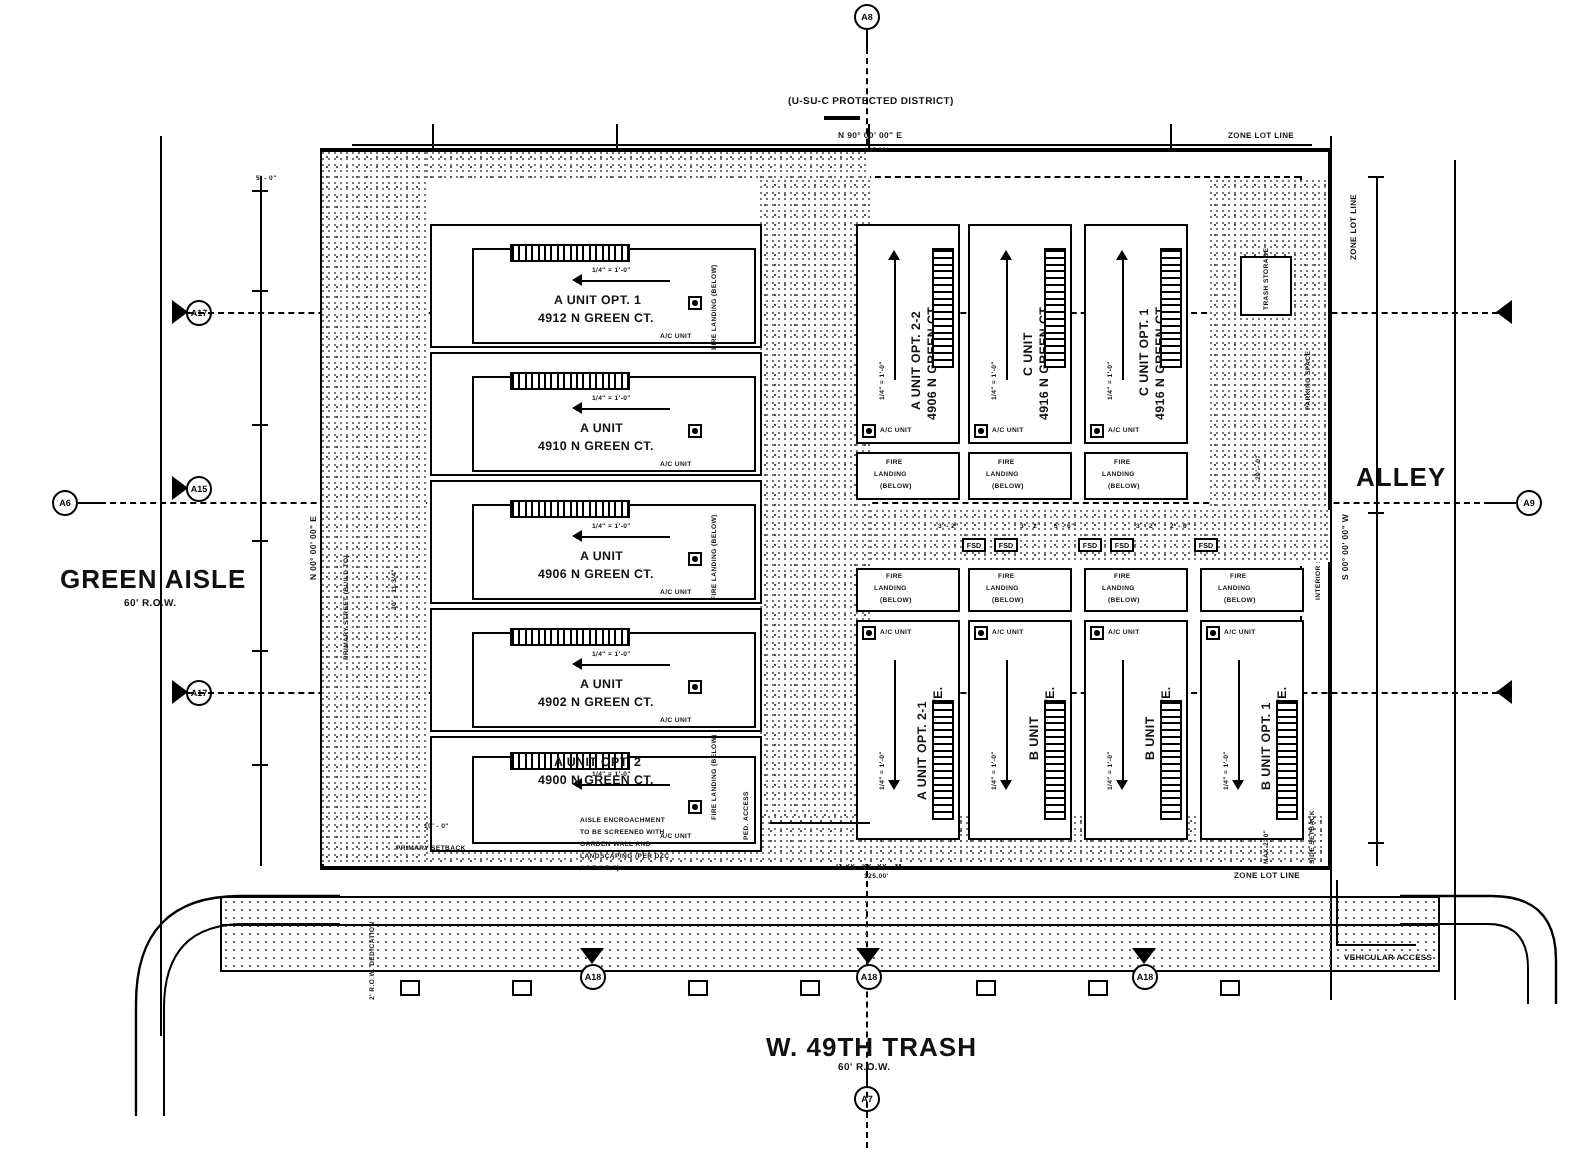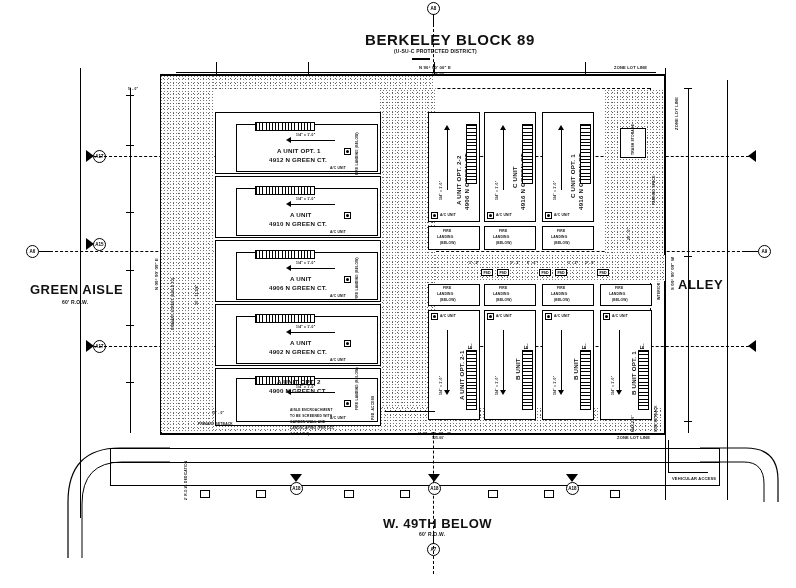--- a/index.html
+++ b/index.html
@@ -45,21 +45,20 @@
     box-sizing:border-box;display:flex;align-items:center;justify-content:center;}
   .acsym:after{content:"";width:3px;height:3px;background:#000;border-radius:50%;}
   .arr{position:absolute;background:#000;width:1px;}
   .tri{position:absolute;width:0;height:0;}
 </style>
 </head>
 <body>
 
 <div class="stage">
 
-  <div class="t title" style="left:365px;top:32px;">BERKELEY BLOCK 89</div>
   <div class="t sub" style="left:394px;top:49px;">(U-SU-C PROTECTED DISTRICT)</div>
   <div class="ln hl thick" style="left:412px;top:58px;width:18px;height:2px;"></div>
 
   <div class="bub" style="left:427px;top:2px;">A8</div>
   <div class="ln vl" style="left:433px;top:15px;height:10px;"></div>
   <div class="bub" style="left:758px;top:245px;">A9</div>
   <div class="ln hl" style="left:744px;top:251px;width:14px;"></div>
   <div class="bub" style="left:427px;top:543px;">A7</div>
   <div class="ln vl" style="left:433px;top:533px;height:10px;"></div>
   <div class="bub" style="left:26px;top:245px;">A6</div>
@@ -77,25 +76,25 @@
 
   <div class="dash" style="left:94px;top:156px;width:655px;"></div>
   <div class="dash" style="left:94px;top:346px;width:655px;"></div>
   <div class="dash" style="left:40px;top:251px;width:715px;"></div>
   <div class="dashv" style="left:433px;top:14px;height:560px;"></div>
 
   <div class="t street" style="left:30px;top:283px;">GREEN AISLE</div>
   <div class="t row" style="left:62px;top:300px;">60' R.O.W.</div>
   <div class="ln vl" style="left:80px;top:68px;height:450px;"></div>
 
-  <div class="t street" style="left:678px;top:232px;margin-top:46px;">ALLEY</div>
+  <div class="t street" style="left:678px;top:232px;">ALLEY</div>
   <div class="ln vl" style="left:727px;top:80px;height:420px;"></div>
   <div class="ln vl" style="left:665px;top:68px;height:432px;"></div>
 
-  <div class="t street" style="left:383px;top:517px;">W. 49TH BELOW</div>
+  <div class="t street" style="left:383px;top:517px;">W. 49TH TRASH</div>
   <div class="t row" style="left:419px;top:532px;">60' R.O.W.</div>
 
   <div class="ln hl thick" style="left:160px;top:74px;width:505px;height:1.6px;"></div>
   <div class="ln vl thick" style="left:160px;top:74px;height:360px;width:1.6px;"></div>
   <div class="ln hl thick" style="left:160px;top:433px;width:505px;height:1.6px;"></div>
   <div class="ln vl thick" style="left:664px;top:74px;height:360px;width:1.6px;"></div>
 
   <div class="t tiny" style="left:614px;top:66px;">ZONE LOT LINE</div>
   <div class="t tiny vert" style="left:675px;top:130px;transform:rotate(-90deg);">ZONE LOT LINE</div>
   <div class="t tiny" style="left:617px;top:436px;">ZONE LOT LINE</div>

